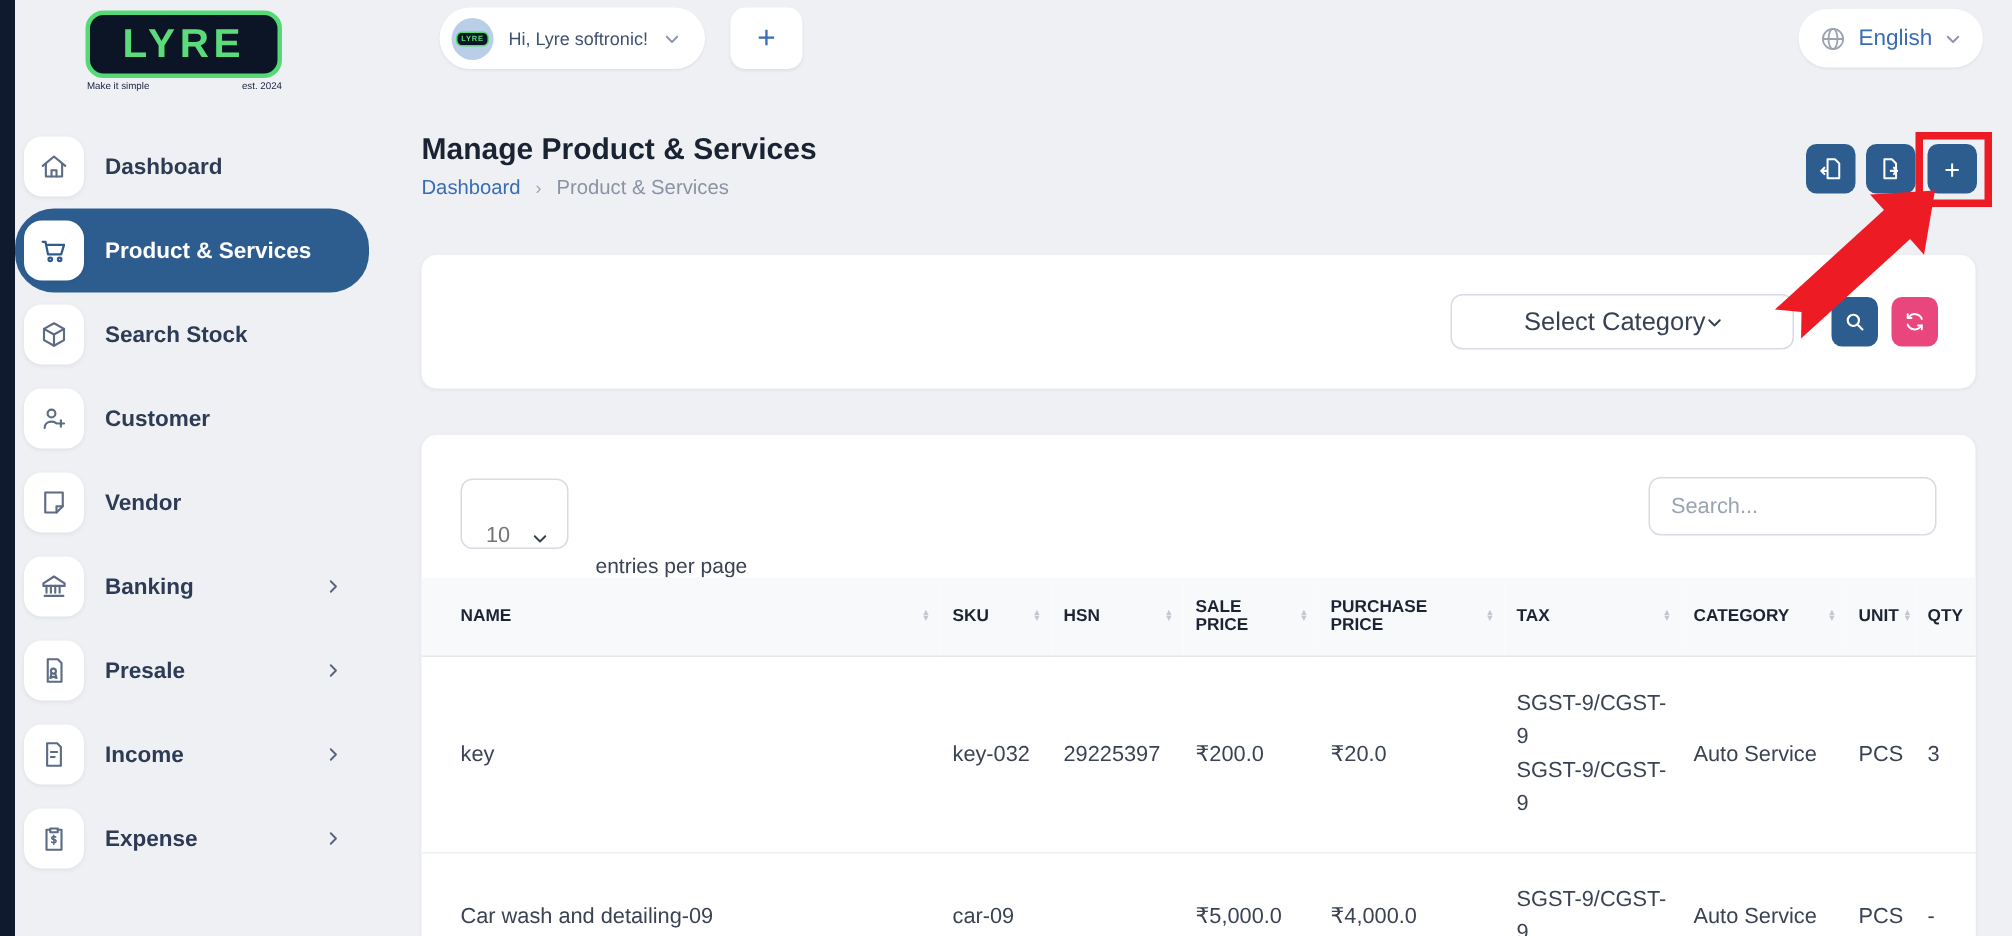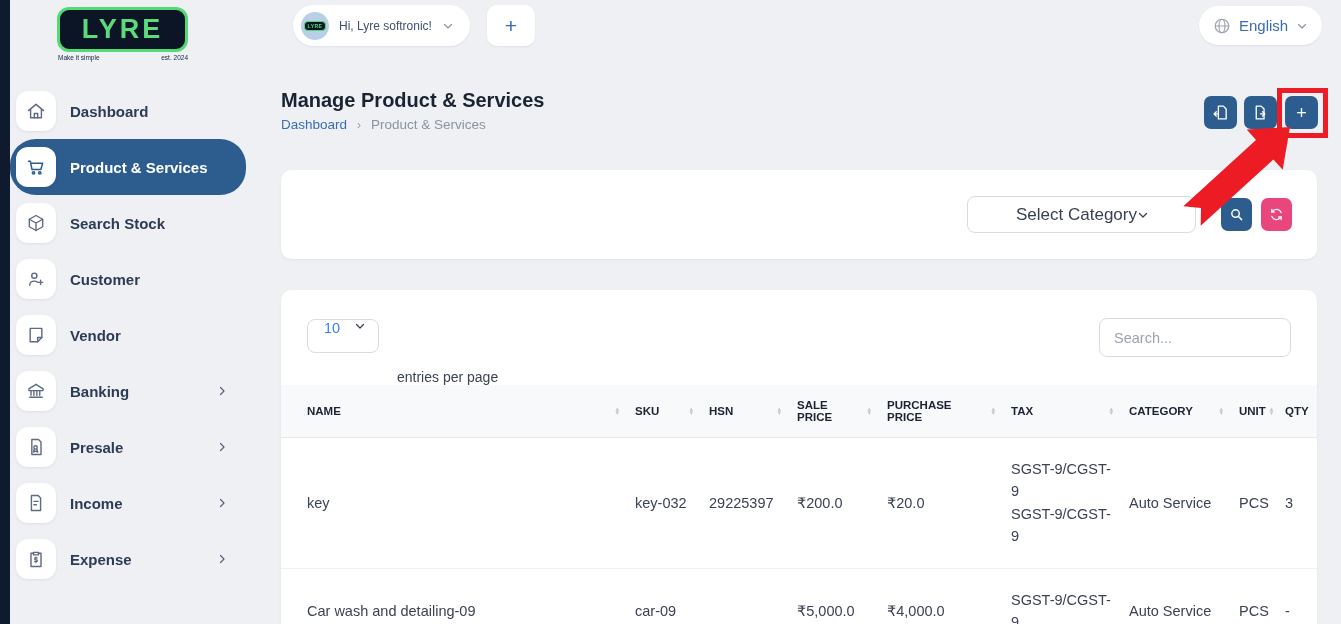--- a/index.html
+++ b/index.html
@@ -73,23 +73,23 @@
     border:1px solid #d7dbe3; border-radius:8px; display:flex; align-items:center;
     justify-content:center; padding:0 14px 0 16px; font-size:17px; color:#374151; cursor:pointer; }
   .sq-btn { top:198px; width:31px; height:33px; border-radius:7px; display:flex;
     align-items:center; justify-content:center; color:#fff; cursor:pointer; }
   .sq-btn svg { width:15px; height:15px; }
   .search-btn { left:1221px; background:#2d5c8f; }
   .refresh-btn { left:1261px; background:#e8467c; }
 
   
   .main-card { left:281px; top:290px; width:1036px; height:380px; overflow:hidden; }
-  .entries-box { left:26px; top:29px; width:72px; height:34px; border:1px solid #d7dbe3; border-radius:8px;
-    display:flex; align-items:flex-start; justify-content:space-between; padding:0 12px 0 16px;
-    font-size:14.5px; color:#3b82f6; cursor:pointer; position:absolute; }
+  .entries-box { left:26px; top:29px; width:72px; height:47px; border:1px solid #d7dbe3; border-radius:8px;
+    display:flex; align-items:flex-end; justify-content:space-between; padding:0 12px 0 16px;
+    font-size:14.5px; color:#737373; cursor:pointer; position:absolute; }
   .entries-label { left:116px; top:40px; font-size:14px; color:#3a4254; position:absolute;margin-top:39px; }
   .search-input { left:818px; top:28px; width:192px; height:39px; border:1px solid #d7dbe3; border-radius:8px;
     padding:0 14px; font-size:14.5px; color:#374151; position:absolute; outline:none;
     font-family:"Liberation Sans","DejaVu Sans",sans-serif; }
   .search-input::placeholder { color:#9aa3b2; }
 
   table { border-collapse:collapse; table-layout:fixed; width:1060px; position:absolute; left:0; top:95px; }
   th { background:#f8f9fb; border-bottom:1px solid #e5e7eb; font-size:11.5px; font-weight:700;
     color:#1c2333; text-align:left; padding:14px 8px; text-transform:uppercase; }
   th .th-inner { display:flex; align-items:center; justify-content:space-between; gap:4px; }

